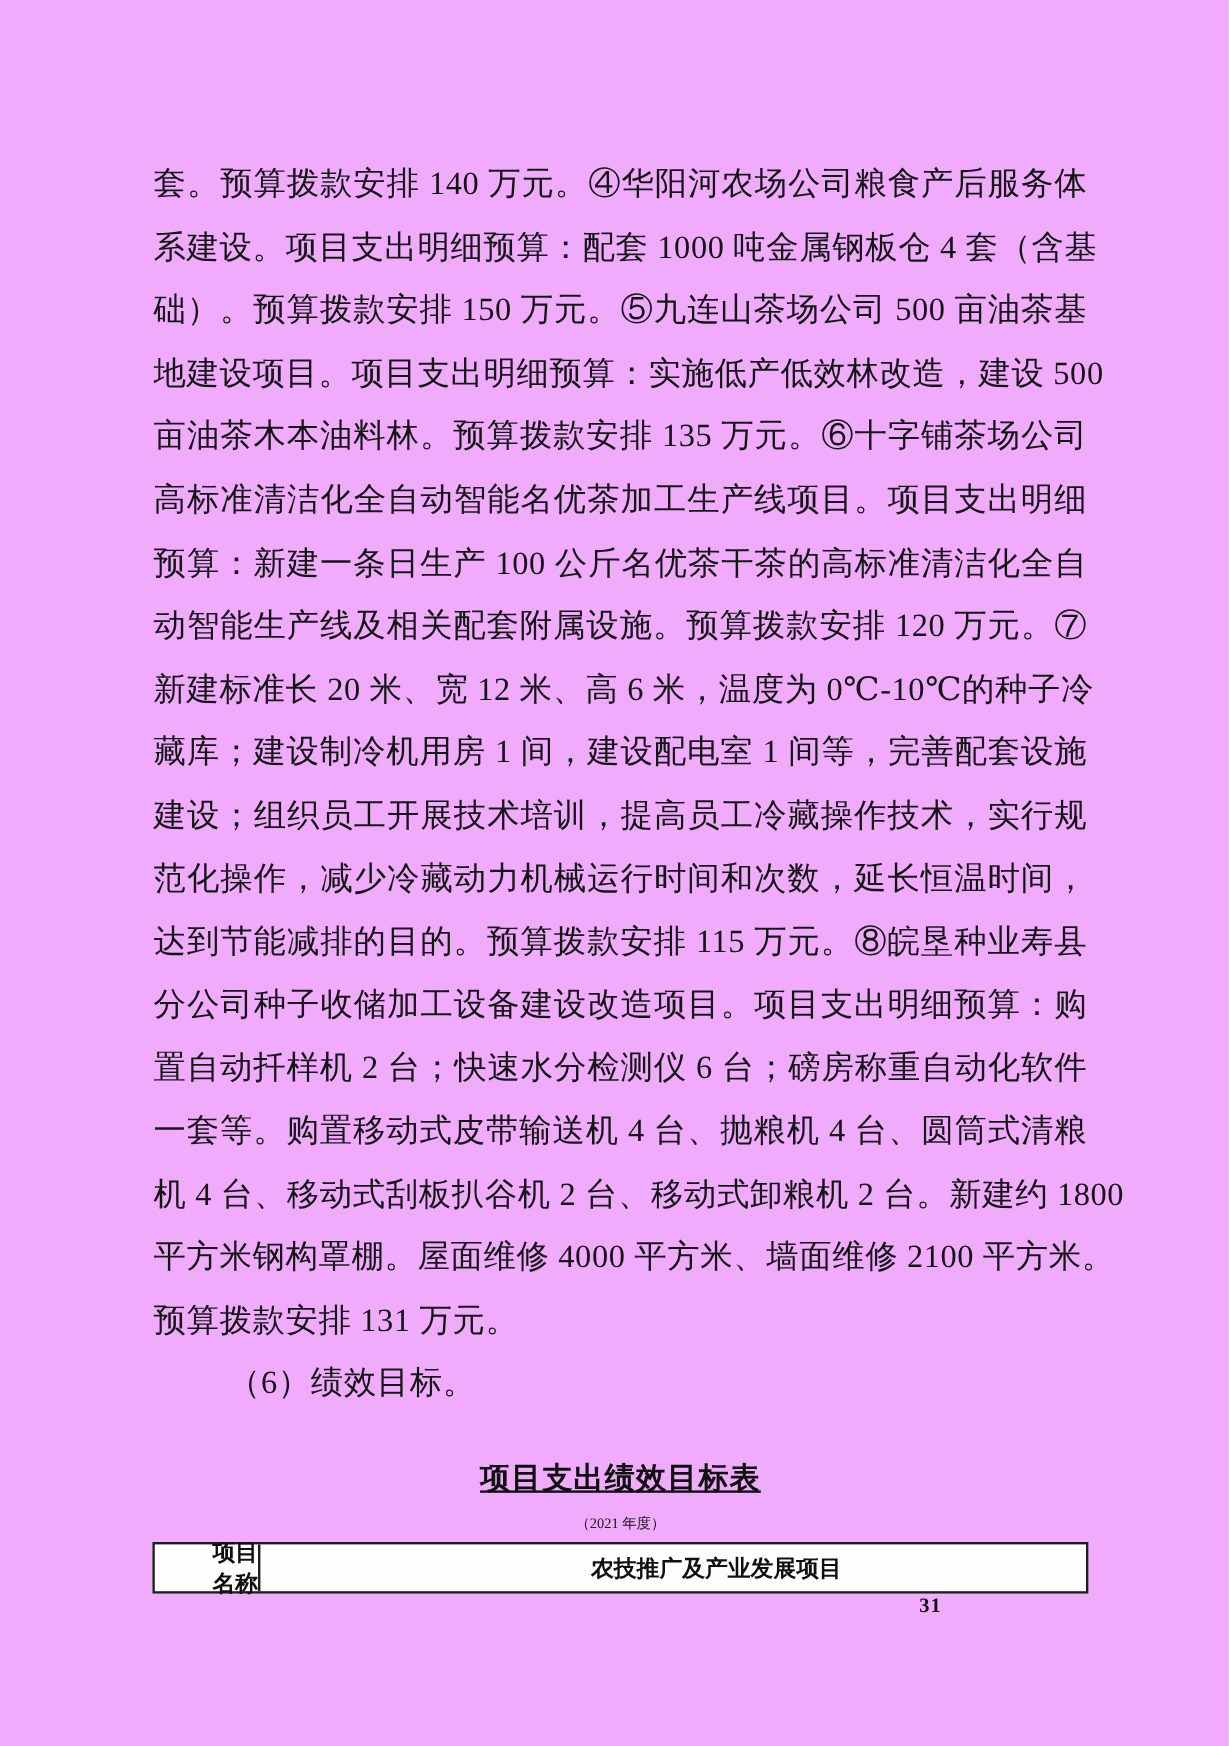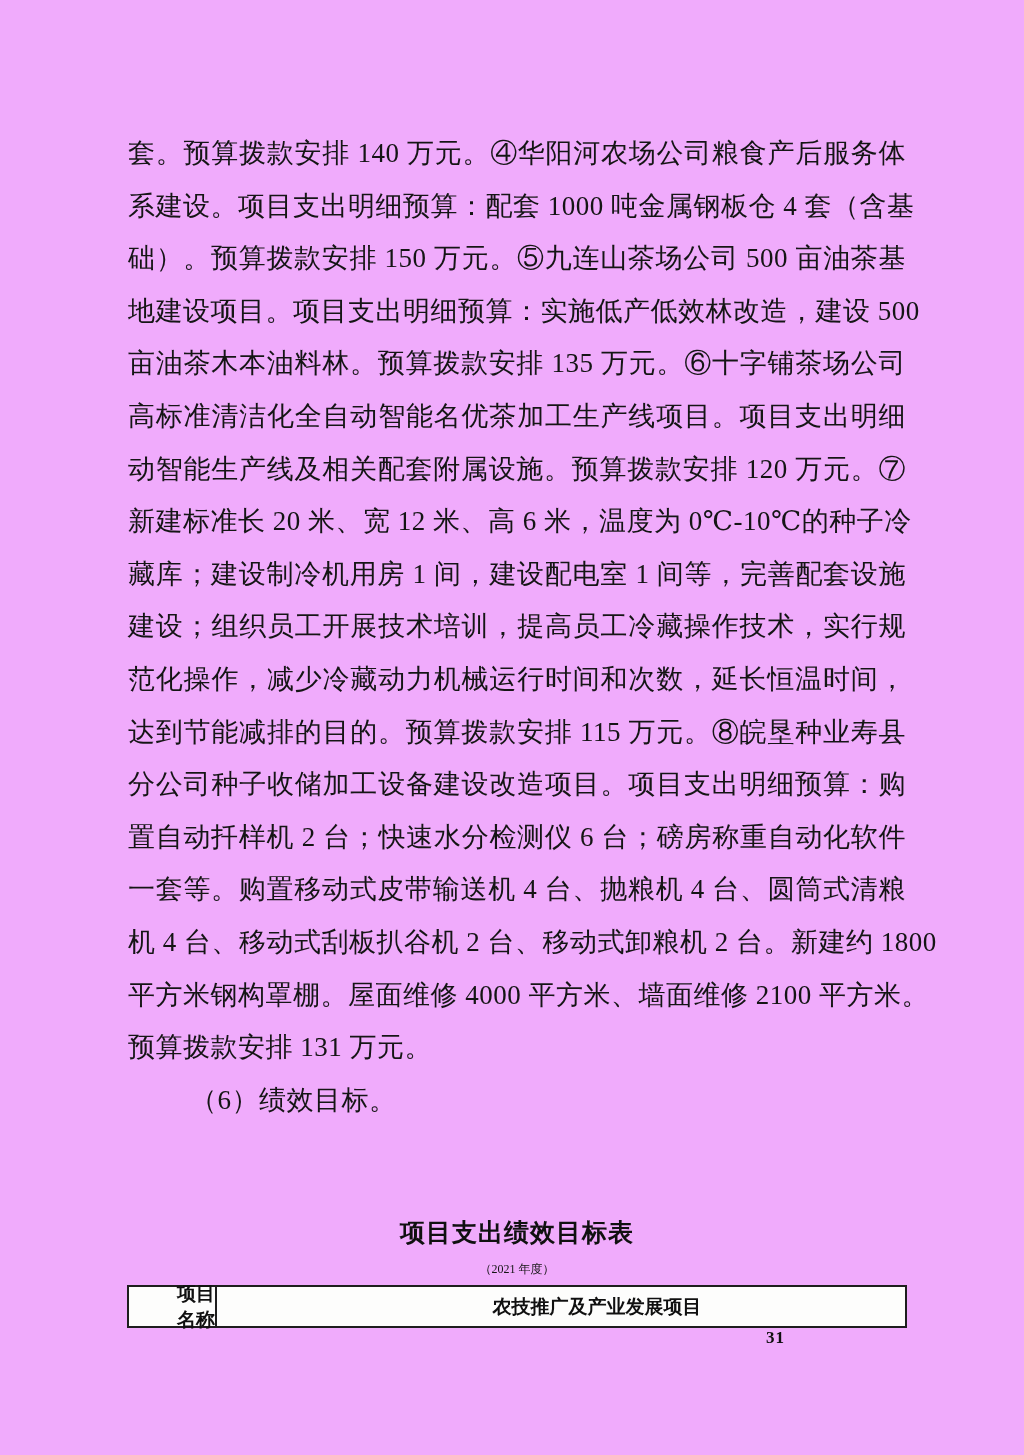--- a/index.html
+++ b/index.html
@@ -31,21 +31,21 @@
     -moz-text-align-last:left;
     text-align-last:left;
   }
   .tline.indent2{padding-left:62px;}
   
   .tbl-title{
     position:absolute;left:128px;top:1217px;width:778px;
     text-align:center;
     font-family:"Liberation Sans","DejaVu Sans",sans-serif;
     font-weight:700;font-size:25px;line-height:30px;
-    letter-spacing:1px;color:#101010;
+    letter-spacing:1px;color:#101010;text-decoration:underline;
   }
   .tbl-subtitle{
     position:absolute;left:128px;top:1257px;width:778px;
     text-align:center;
     font-size:12px;line-height:24px;color:#141414;
   }
   
   .perf-table{
     position:absolute;left:127px;top:1285px;width:780px;height:43px;
     box-sizing:border-box;
@@ -74,20 +74,21 @@
 
 <div class="page">
 
   <div class="textblock">
     <div class="tline">套。预算拨款安排 140 万元。④华阳河农场公司粮食产后服务体</div>
     <div class="tline">系建设。项目支出明细预算：配套 1000 吨金属钢板仓 4 套（含基</div>
     <div class="tline">础）。预算拨款安排 150 万元。⑤九连山茶场公司 500 亩油茶基</div>
     <div class="tline">地建设项目。项目支出明细预算：实施低产低效林改造，建设 500</div>
     <div class="tline">亩油茶木本油料林。预算拨款安排 135 万元。⑥十字铺茶场公司</div>
     <div class="tline">高标准清洁化全自动智能名优茶加工生产线项目。项目支出明细</div>
+    <div class="tline">预算：新建一条日生产 100 公斤名优茶干茶的高标准清洁化全自</div>
     <div class="tline">动智能生产线及相关配套附属设施。预算拨款安排 120 万元。⑦</div>
     <div class="tline">新建标准长 20 米、宽 12 米、高 6 米，温度为 0℃-10℃的种子冷</div>
     <div class="tline">藏库；建设制冷机用房 1 间，建设配电室 1 间等，完善配套设施</div>
     <div class="tline">建设；组织员工开展技术培训，提高员工冷藏操作技术，实行规</div>
     <div class="tline">范化操作，减少冷藏动力机械运行时间和次数，延长恒温时间，</div>
     <div class="tline">达到节能减排的目的。预算拨款安排 115 万元。⑧皖垦种业寿县</div>
     <div class="tline">分公司种子收储加工设备建设改造项目。项目支出明细预算：购</div>
     <div class="tline">置自动扦样机 2 台；快速水分检测仪 6 台；磅房称重自动化软件</div>
     <div class="tline">一套等。购置移动式皮带输送机 4 台、抛粮机 4 台、圆筒式清粮</div>
     <div class="tline">机 4 台、移动式刮板扒谷机 2 台、移动式卸粮机 2 台。新建约 1800</div>

